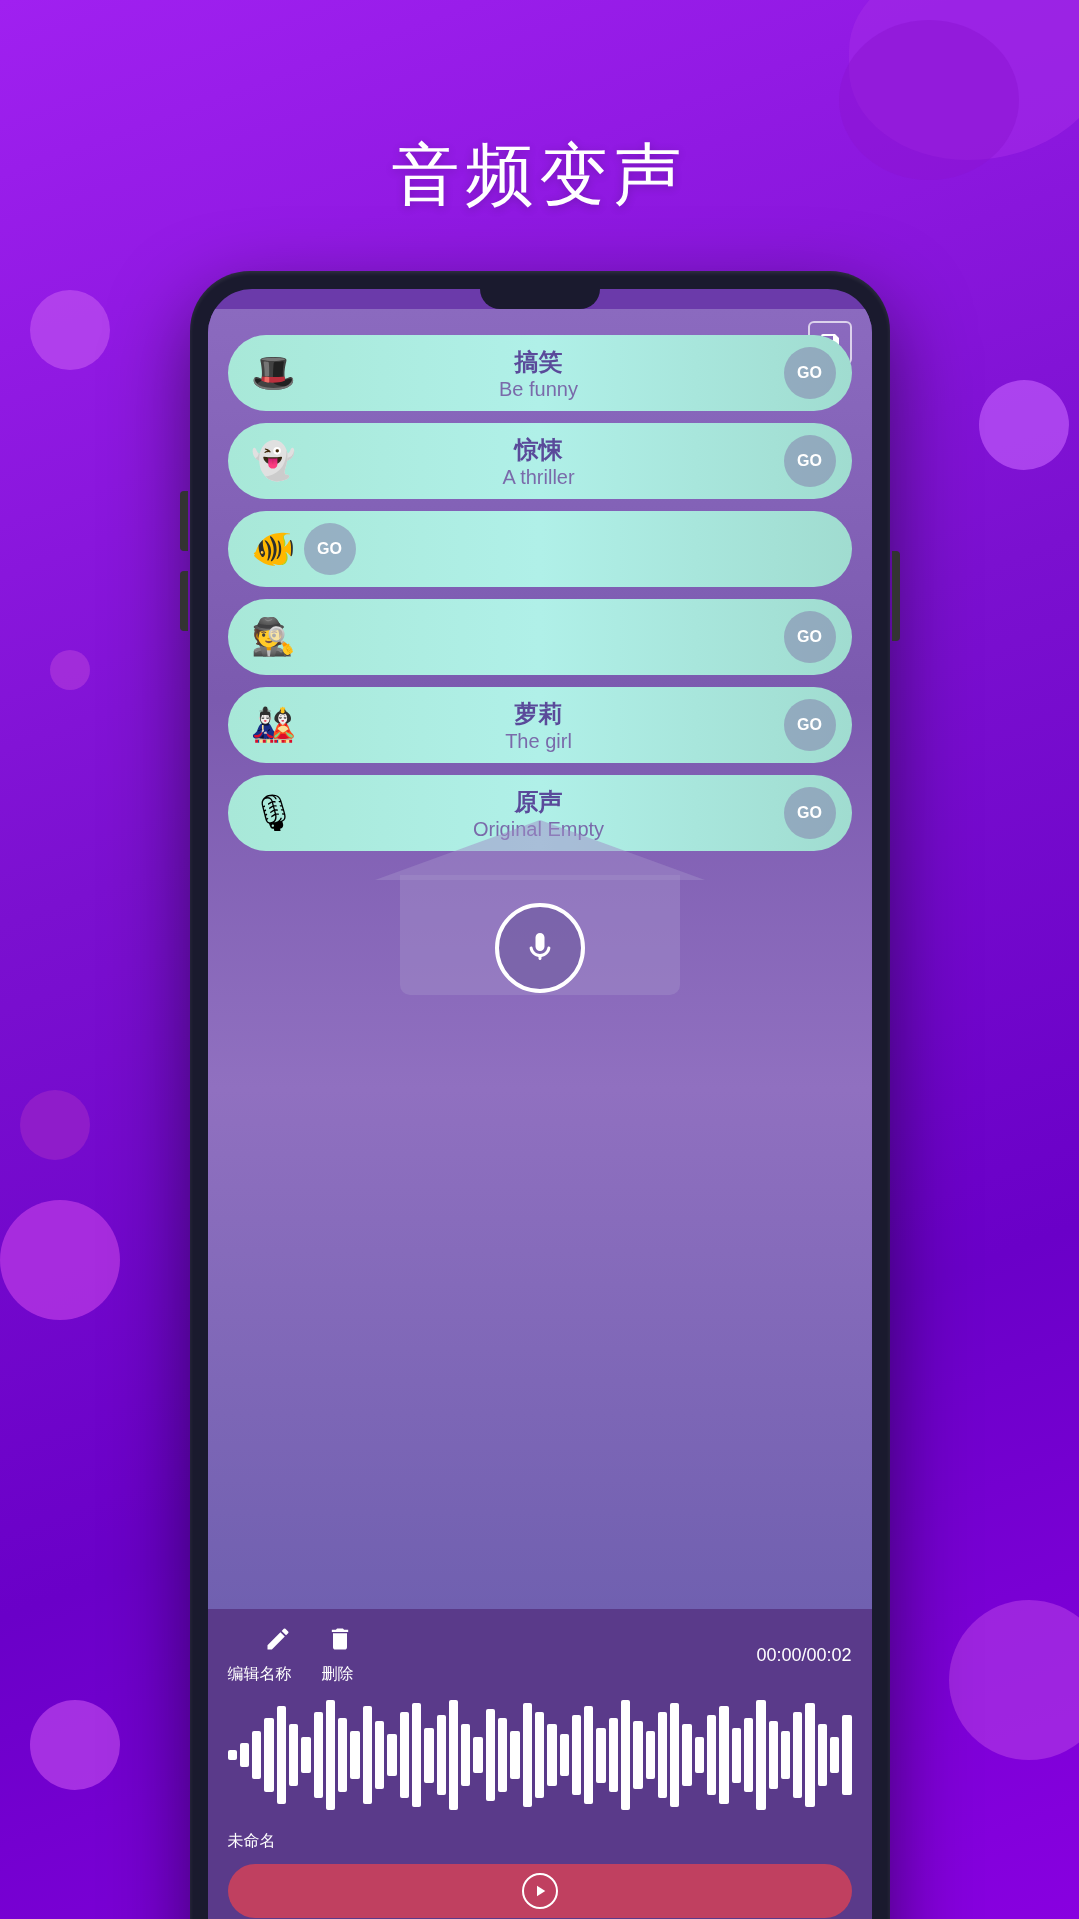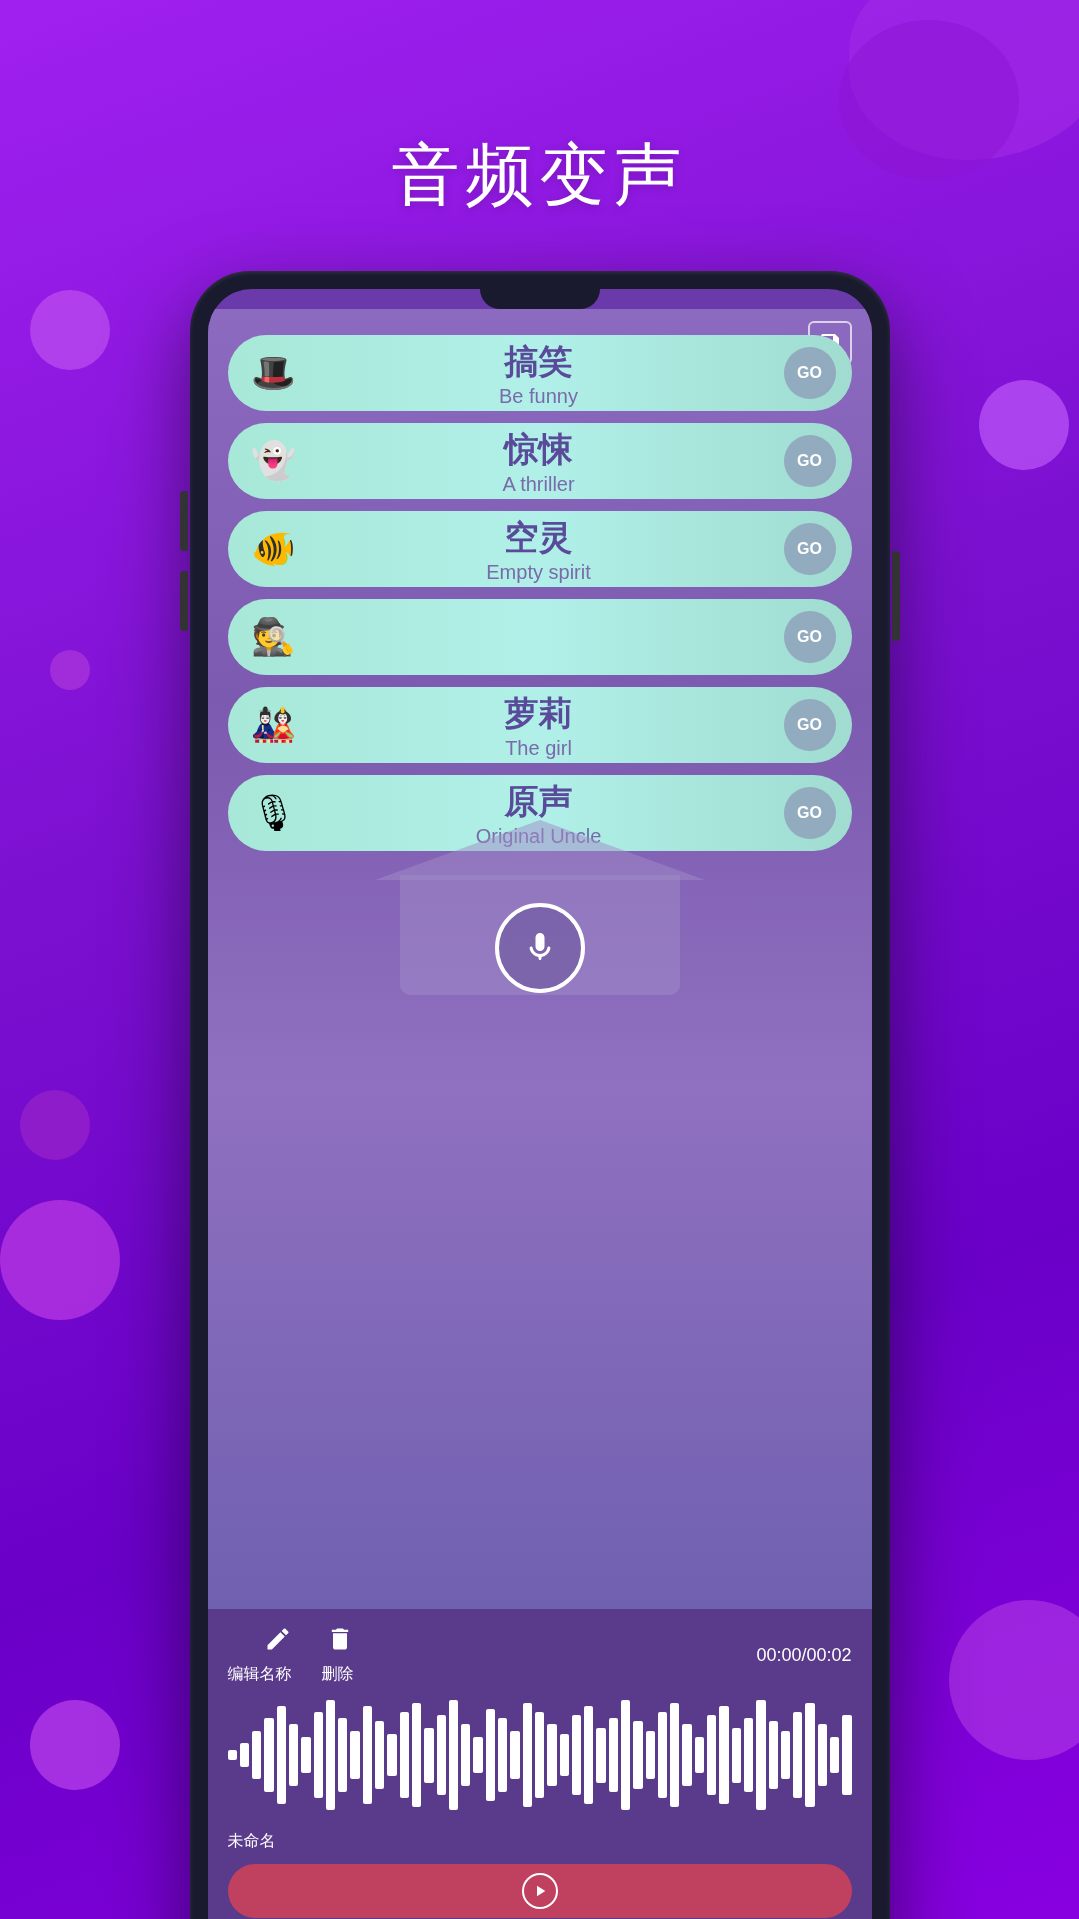--- a/index.html
+++ b/index.html
@@ -164,21 +164,21 @@
       font-size: 36px;
     }
 
     .effect-text {
       flex: 1;
       text-align: center;
       margin-right: 10px;
     }
 
     .effect-name-cn {
-      font-size: 34px;
+      font-size: 24px;
       font-weight: bold;
       color: #5a4a9a;
       display: block;
       font-family: Liberation Serif, serif;
     }
 
     .effect-name-en {
       font-size: 20px;
       color: #7a6aaa;
       display: block;
@@ -397,45 +397,41 @@
           <div class="effect-item">
             <div class="effect-icon">👻</div>
             <div class="effect-text">
               <span class="effect-name-cn">惊悚</span>
               <span class="effect-name-en">A thriller</span>
             </div>
             <div class="go-btn">GO</div>
           </div>
           <div class="effect-item">
             <div class="effect-icon">🐠</div>
-            <div class="effect-text">
-              <span class="effect-name-cn">空灵</span>
-              <span class="effect-name-en">Empty spirit</span>
-            </div>
             <div class="go-btn">GO</div>
           </div>
           <div class="effect-item">
             <div class="effect-icon">🕵</div>
             <div class="effect-text">
             </div>
             <div class="go-btn">GO</div>
           </div>
           <div class="effect-item">
             <div class="effect-icon">🎎</div>
             <div class="effect-text">
               <span class="effect-name-cn">萝莉</span>
               <span class="effect-name-en">The girl</span>
             </div>
             <div class="go-btn">GO</div>
           </div>
           <div class="effect-item">
             <div class="effect-icon">🎙</div>
             <div class="effect-text">
               <span class="effect-name-cn">原声</span>
-              <span class="effect-name-en">Original Uncle</span>
+              <span class="effect-name-en">Original Empty</span>
             </div>
             <div class="go-btn">GO</div>
           </div>
         </div>
 
       <div class="mic-area">
         <div class="house-shape">
           <div class="house-roof"></div>
         </div>
         <div class="mic-btn">

